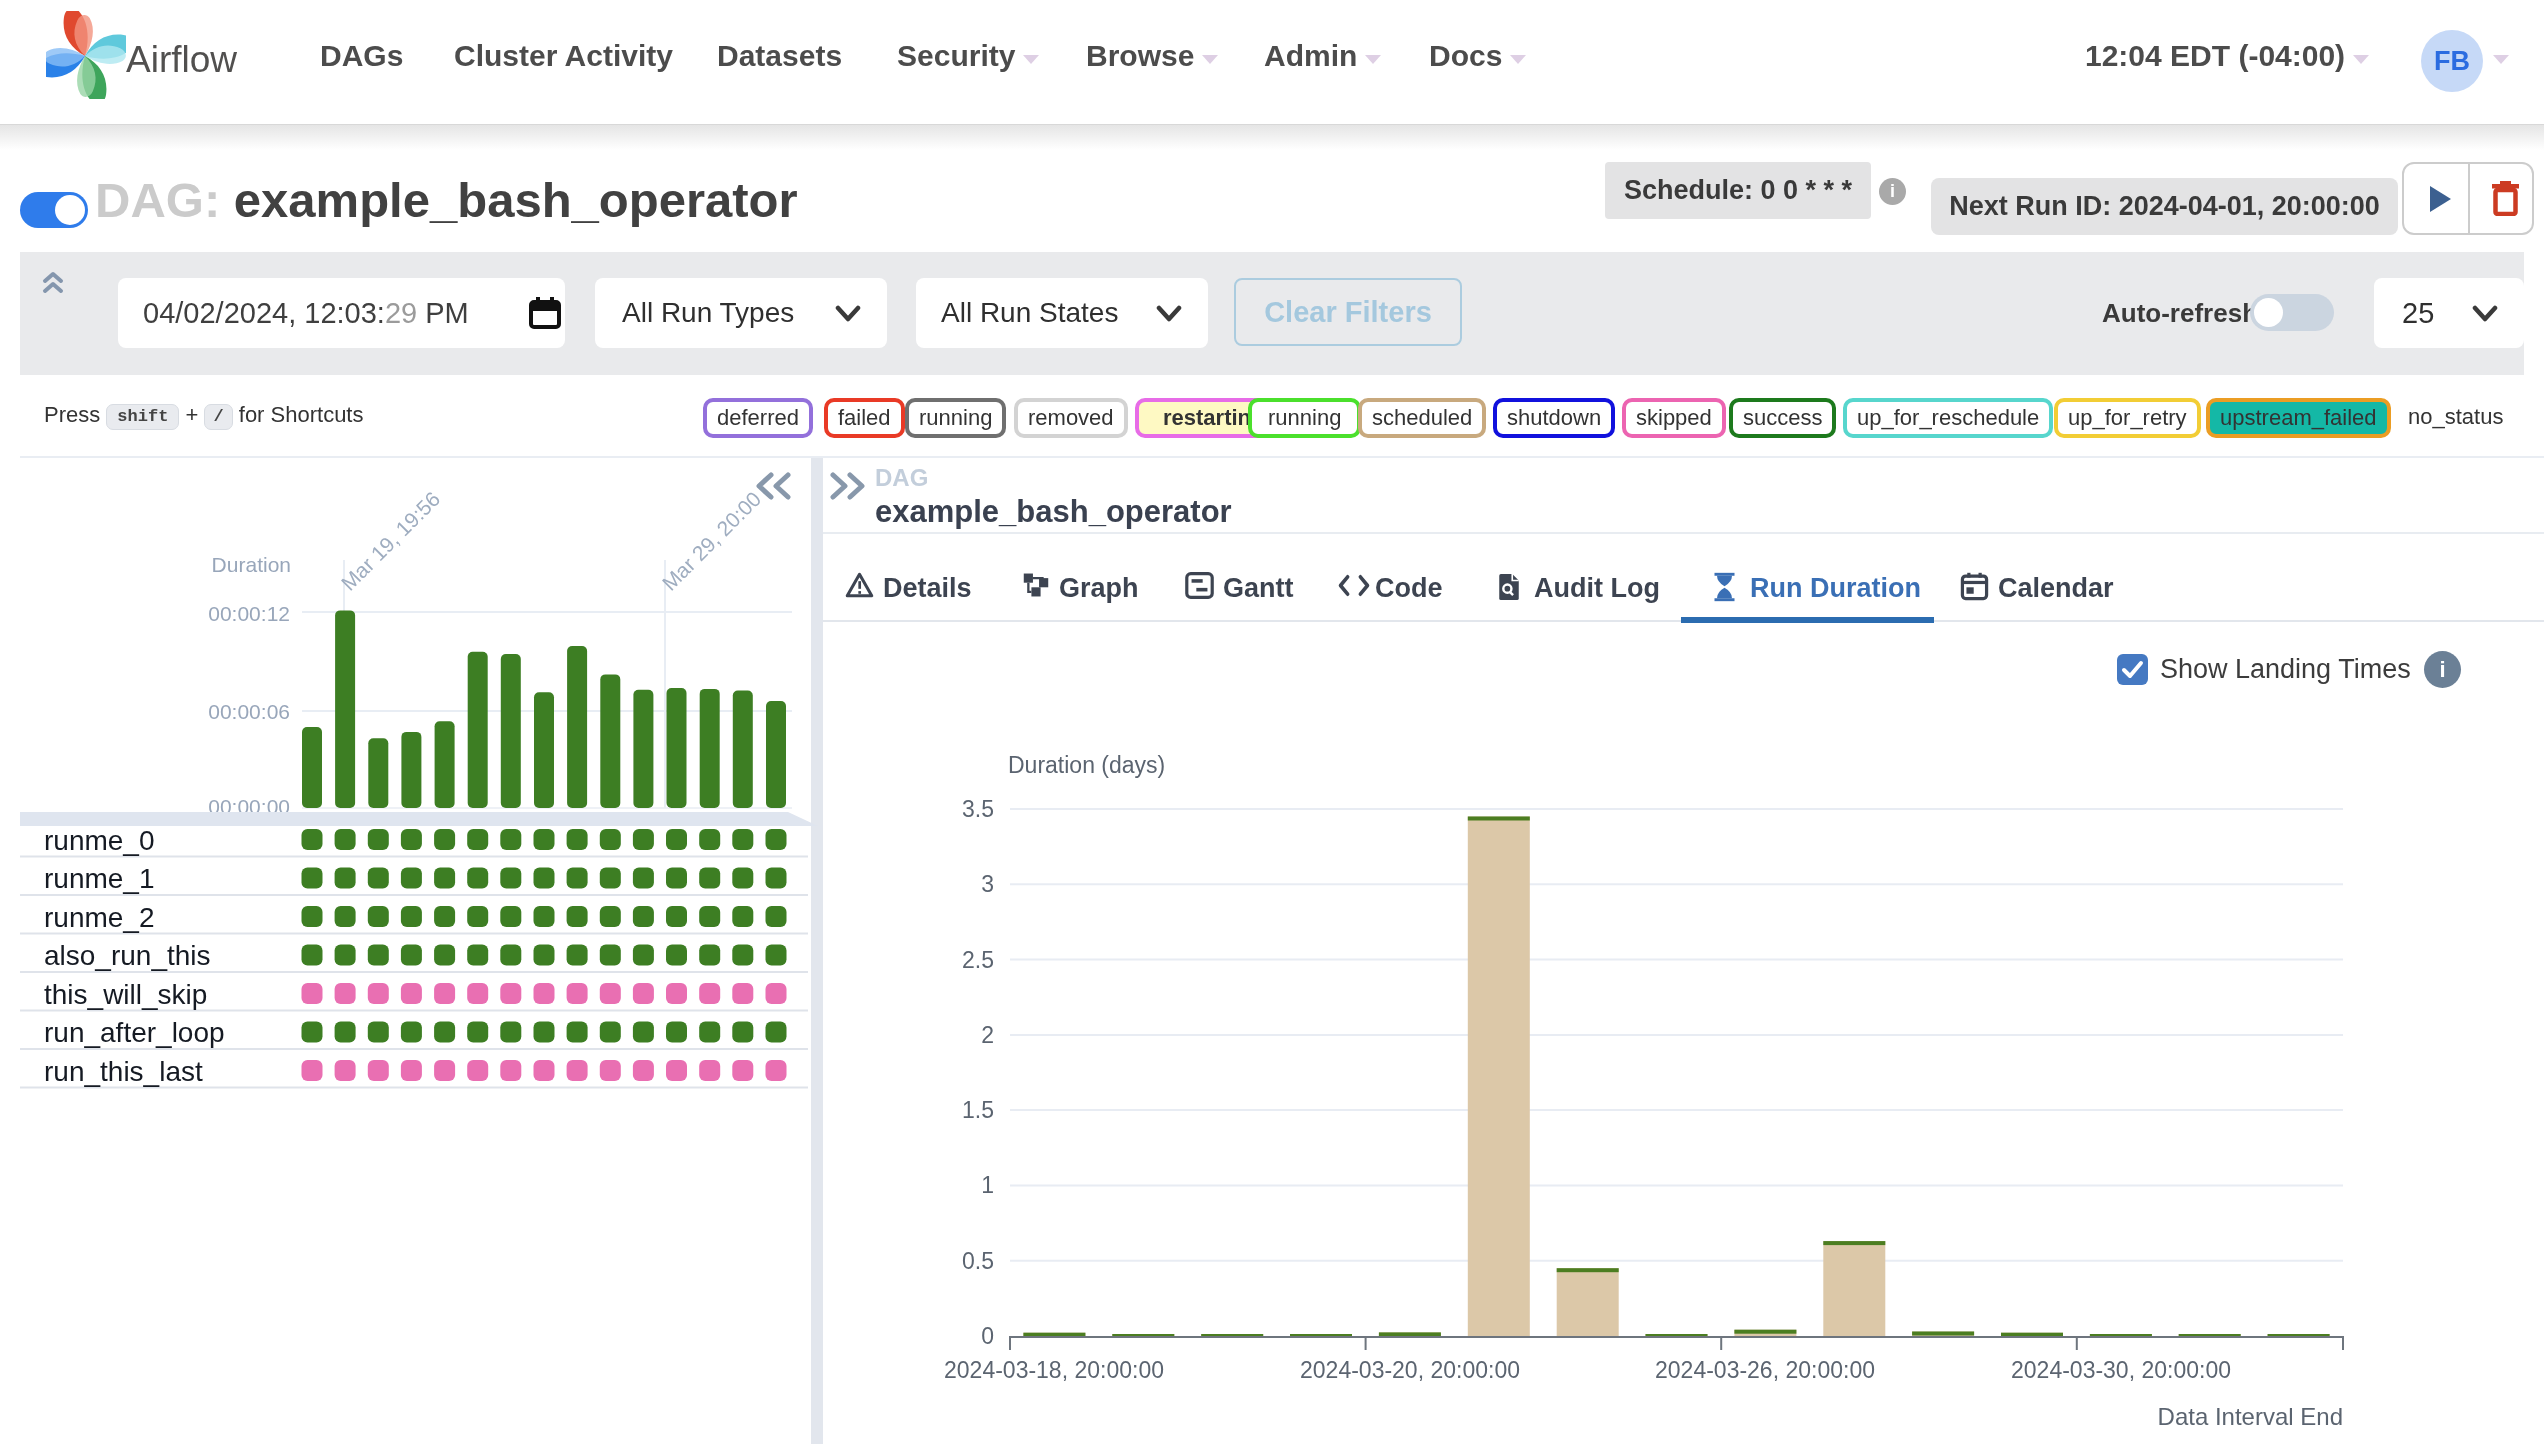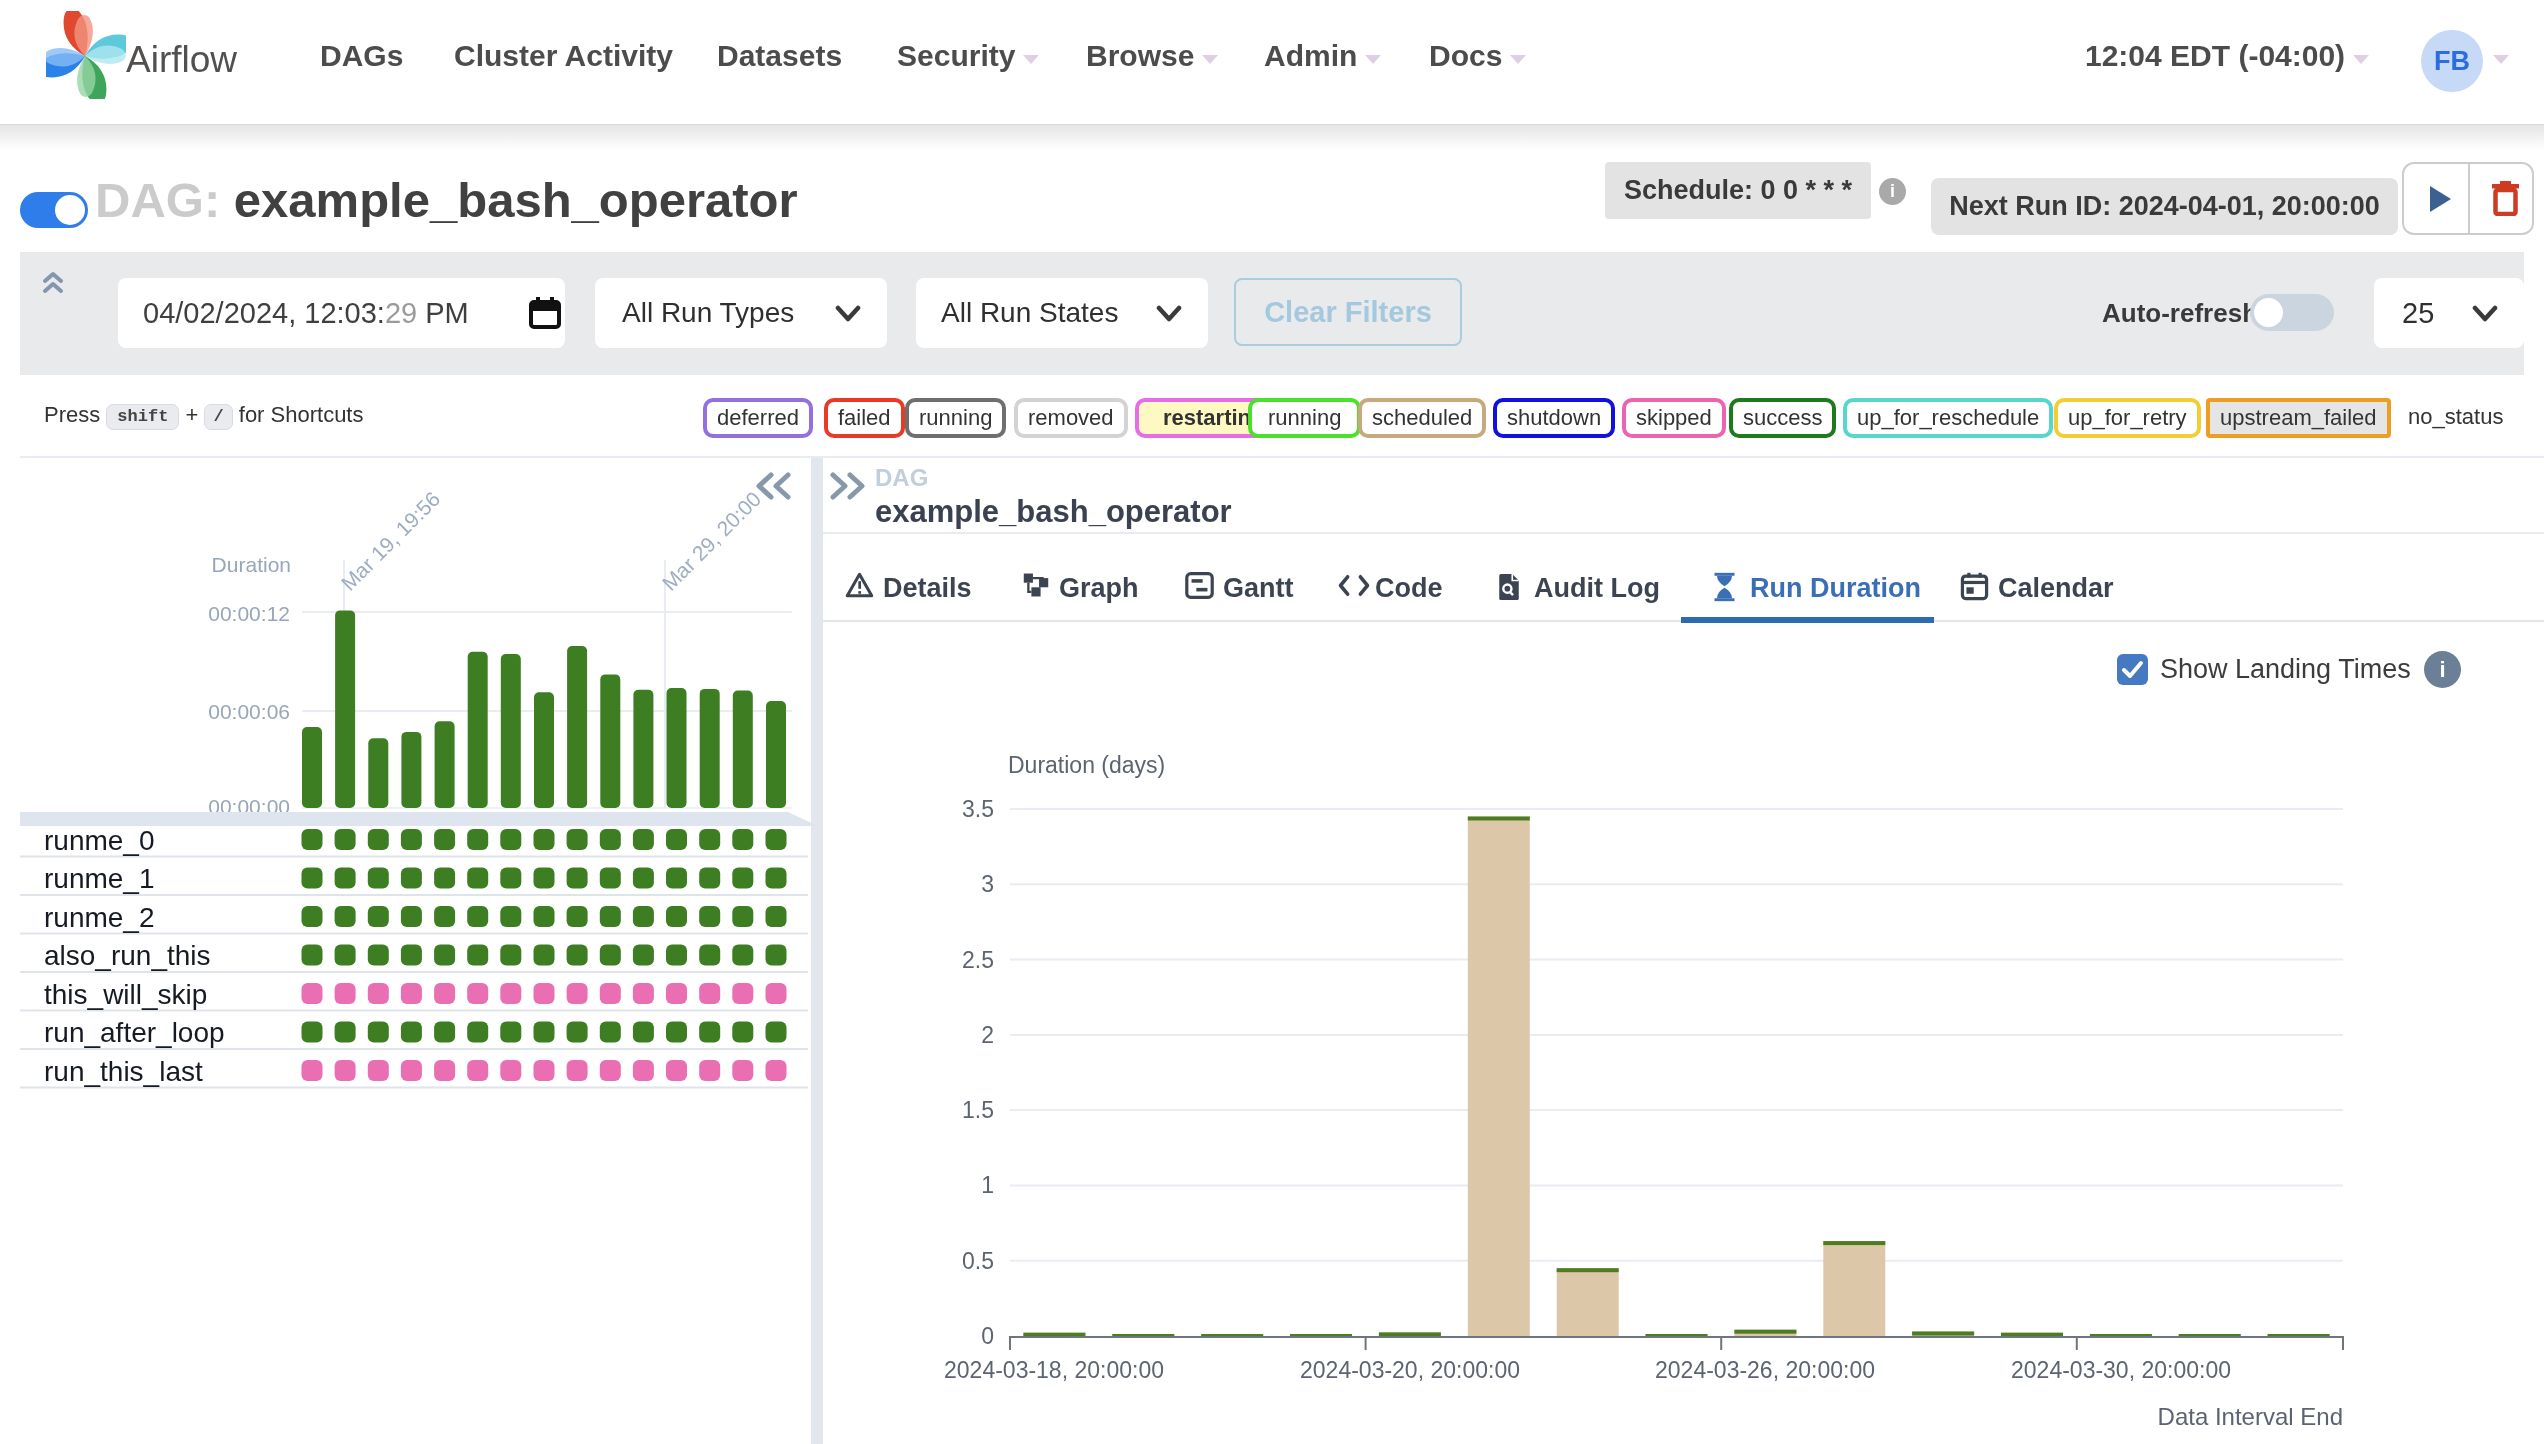--- a/index.html
+++ b/index.html
@@ -101,21 +101,21 @@
 <div class="abs" style="left:905px;top:398px;height:40px;border:4px solid #6f6f6f;border-radius:10px;background:#fff;font-size:22px;color:#333;line-height:31px;padding:0 10px;white-space:nowrap;">running</div>
 <div class="abs" style="left:1014px;top:398px;height:40px;border:4px solid #d3d3d3;border-radius:10px;background:#fff;font-size:22px;color:#333;line-height:31px;padding:0 10px;white-space:nowrap;">removed</div>
 <div class="abs" style="left:1135px;top:398px;height:40px;border:4px solid #e76ce7;border-radius:10px;background:#fef9c3;font-size:22px;color:#333;line-height:31px;padding:0 24px;white-space:nowrap;font-weight:bold;">restarting</div>
 <div class="abs" style="left:1248px;top:398px;height:40px;border:4px solid #4be02c;border-radius:10px;background:#fff;font-size:22px;color:#333;line-height:31px;padding:0 16px;white-space:nowrap;">running</div>
 <div class="abs" style="left:1358px;top:398px;height:40px;border:4px solid #c8a97e;border-radius:10px;background:#fff;font-size:22px;color:#333;line-height:31px;padding:0 10px;white-space:nowrap;">scheduled</div>
 <div class="abs" style="left:1493px;top:398px;height:40px;border:4px solid #1111dd;border-radius:10px;background:#fff;font-size:22px;color:#333;line-height:31px;padding:0 10px;white-space:nowrap;">shutdown</div>
 <div class="abs" style="left:1622px;top:398px;height:40px;border:4px solid #ec64b1;border-radius:10px;background:#fff;font-size:22px;color:#333;line-height:31px;padding:0 10px;white-space:nowrap;">skipped</div>
 <div class="abs" style="left:1729px;top:398px;height:40px;border:4px solid #1d7a1d;border-radius:10px;background:#fff;font-size:22px;color:#333;line-height:31px;padding:0 10px;white-space:nowrap;">success</div>
 <div class="abs" style="left:1843px;top:398px;height:40px;border:4px solid #57d6cd;border-radius:10px;background:#fff;font-size:22px;color:#333;line-height:31px;padding:0 10px;white-space:nowrap;">up_for_reschedule</div>
 <div class="abs" style="left:2054px;top:398px;height:40px;border:4px solid #f2cd35;border-radius:10px;background:#fff;font-size:22px;color:#333;line-height:31px;padding:0 10px;white-space:nowrap;">up_for_retry</div>
-<div class="abs" style="left:2206px;top:398px;height:40px;border:4px solid #eb9d24;border-radius:4px;background:#e5e5e5;font-size:22px;color:#333;line-height:31px;padding:0 10px;white-space:nowrap;">upstream_failed</div>
+<div class="abs" style="left:2206px;top:398px;height:40px;border:4px solid #eb9d24;border-radius:10px;background:#14b8a6;font-size:22px;color:#333;line-height:31px;padding:0 10px;white-space:nowrap;">upstream_failed</div>
 <div class="abs" style="left:2408px;top:404px;font-size:22px;color:#333;white-space:nowrap;">no_status</div>
 <div class="abs" style="left:20px;top:456px;width:2524px;height:2px;background:#e9edf3;"></div>
 <div class="abs" style="left:811px;top:458px;width:12px;height:986px;background:#e2e6ed;"></div>
 <svg class="abs" style="left:0;top:459px" width="820" height="651" viewBox="0 0 820 651">
     <text x="291" y="113" font-size="21" fill="#98a6ba" text-anchor="end">Duration</text>
     <text x="290" y="162" font-size="21" fill="#98a6ba" text-anchor="end">00:00:12</text>
     <text x="290" y="260" font-size="21" fill="#98a6ba" text-anchor="end">00:00:06</text>
     <text x="290" y="355" font-size="21" fill="#98a6ba" text-anchor="end">00:00:00</text>
     <line x1="302" y1="153" x2="792" y2="153" stroke="#e8edf4" stroke-width="2"></line>
     <line x1="302" y1="252" x2="792" y2="252" stroke="#e8edf4" stroke-width="2"></line>

